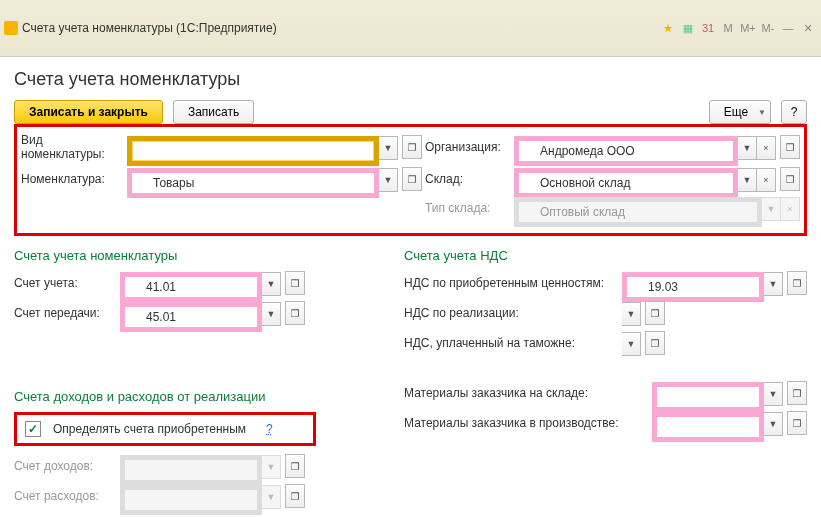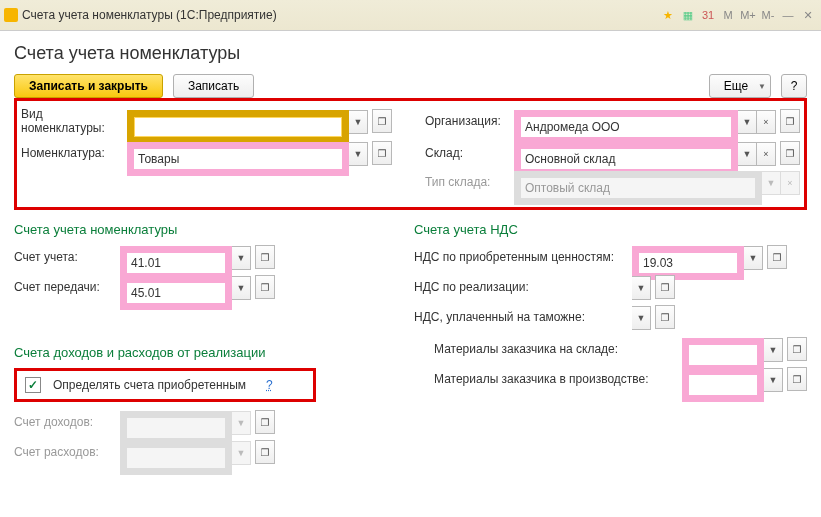--- a/index.html
+++ b/index.html
@@ -1,16 +1,16 @@
 <!DOCTYPE html>
 <html><head>
 <meta charset="utf-8">
 <style>
 html,body{margin:0;padding:0;font-family:Arial,sans-serif;font-size:12px;color:#333;background:#fff}
-.titlebar{height:22px;background:linear-gradient(#f0ecd8,#ece7d0);border-bottom:1px solid #ccc;display:flex;padding:4px 4px;justify-content:space-between}
+.titlebar{height:22px;background:linear-gradient(#f0ecd8,#ece7d0);border-bottom:1px solid #ccc;display:flex;padding:17px 4px;justify-content:space-between}
 .tb-left{display:flex;align-items:center;gap:4px}
 .tb-icon{width:14px;height:14px;background:#f7b500;border-radius:2px;display:inline-block}
 .tb-right{display:flex;align-items:center;gap:2px}
 .tb-btn{width:18px;height:16px;display:flex;align-items:center;justify-content:center;font-size:11px;color:#888}
 .tb-btn.star{color:#f7b500}
 .tb-btn.calc{color:#5c8}
 .tb-btn.cal{color:#c55}
 .content{padding:8px 14px}
 h1{font-size:18px;font-weight:normal;margin:4px 0 10px}
 .toolbar{display:flex;gap:10px;align-items:center;}
@@ -21,21 +21,21 @@
 .btn.help{width:26px;padding:0;justify-content:center}
 .spacer{flex:1}
 .redbox{border:3px solid #d00;padding:6px 4px 8px;margin-bottom:4px}
 .row{display:flex;align-items:center;margin-bottom:6px}
 .lbl{width:102px;padding-right:4px}
 .lbl.wide{width:214px}
 .lbl.disabled{color:#999}
 .cell-l{width:404px;display:flex;align-items:center}
 .cell-r{flex:1;display:flex;align-items:center}
 .inp-wrap{display:flex;align-items:stretch;height:22px}
-.inp{border:7px solid #f9a8d4;background:#fff;padding:0 4px;font-size:12px;height:20px;line-height:20px}
+.inp{border:5px solid #f9a8d4;background:#fff;padding:0 21px;font-size:12px;height:20px;line-height:20px}
 .inp.sel{border-color:#d8a400;box-shadow:0 0 0 1px #ffd75e inset}
 .inp.disabled{background:#f5f5f5;color:#999;border-color:#ddd}
 .mini{width:18px;height:22px;border:1px solid #b8b8b8;border-left:none;background:linear-gradient(#fdfdfd,#eee);display:flex;align-items:center;justify-content:center;cursor:pointer;font-size:9px;color:#555}
 .mini.disabled{background:#f5f5f5;color:#bbb;border-color:#ddd}
 .ext{width:18px;height:22px;border:1px solid #b8b8b8;margin-left:4px;background:linear-gradient(#fdfdfd,#eee);display:flex;align-items:center;justify-content:center;cursor:pointer;font-size:10px;color:#555}
 .section{color:#0a7e3a;font-size:13px;margin:8px 0 8px}
 .cols{display:flex}
 .col-l{width:400px}
 .col-r{flex:1}
 .chk-wrap{display:flex;align-items:center;border:3px solid #d00;padding:6px 8px;width:280px;margin-bottom:8px}
@@ -165,21 +165,21 @@
       <div class="row">
         <div class="lbl wide">НДС, уплаченный на таможне:</div>
         <div class="inp-wrap">
             <div class="mini">▼</div>
           </div>
         <div class="ext">❐</div>
       </div>
     </div>
   </div>
 
-  <div class="cols" style="margin-top:2px">
+  <div class="cols" style="margin-top:20px">
     <div class="col-l" style="width:420px">
       <div class="section">Счета доходов и расходов от реализации</div>
       <div class="chk-wrap">
         <div class="chk">✓</div>
         <span>Определять счета приобретенным</span>
         <span class="qmark">?</span>
       </div>
       <div class="row">
         <div class="lbl disabled">Счет доходов:</div>
         <div class="inp-wrap">

